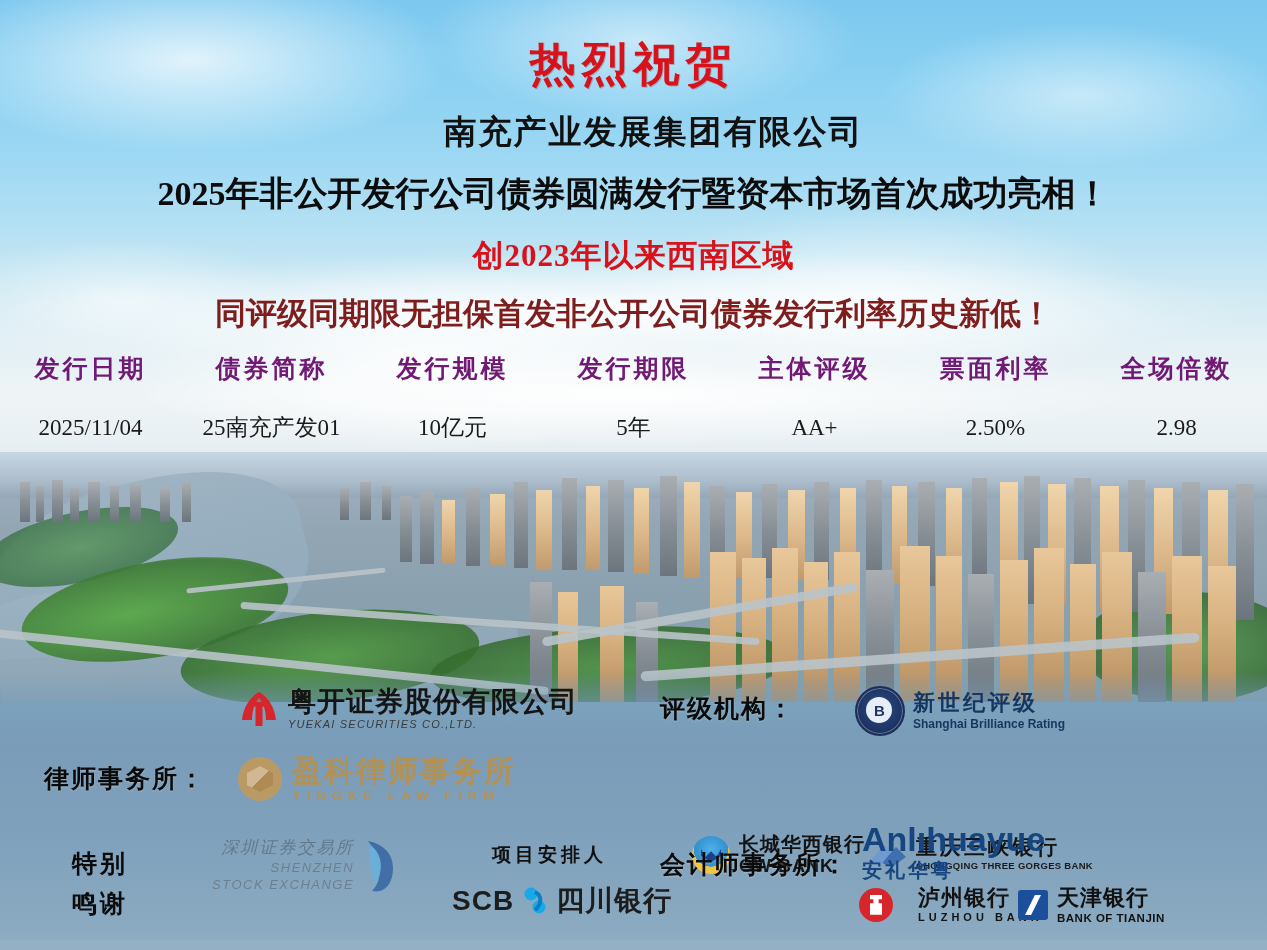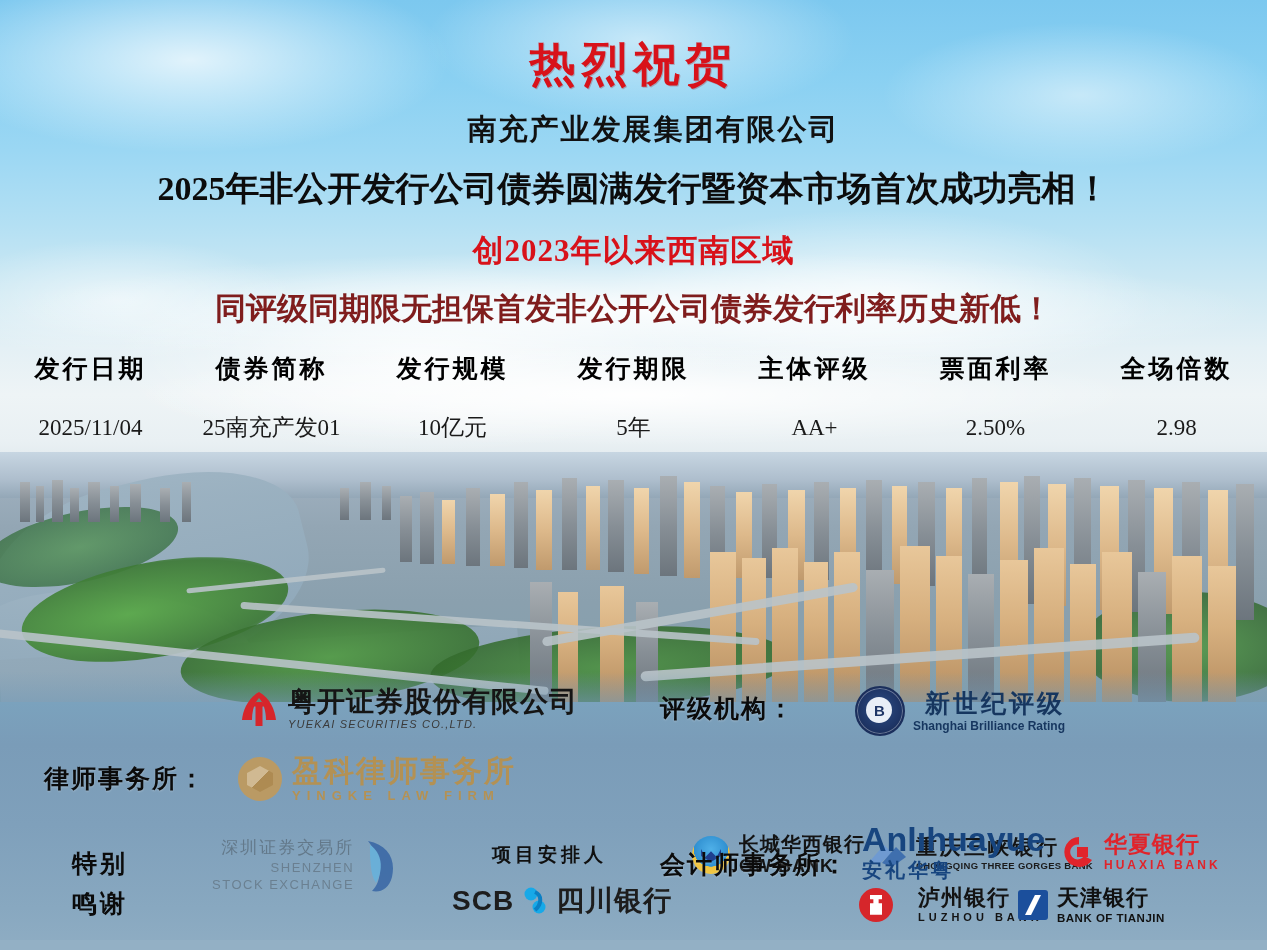--- a/index.html
+++ b/index.html
@@ -60,42 +60,42 @@
 
   
   .headings{position:absolute;left:0;top:0;width:1267px;text-align:center;z-index:5;}
   .h-congrats{
     margin-top:40px;font-size:46px;line-height:1.05;color:#d8121a;font-weight:bold;
     letter-spacing:6px;
     font-family:"DejaVu Serif","Liberation Serif",serif;
     text-shadow:1px 1px 0 rgba(140,0,0,.25);
   }
   .h-company{
-    margin-top:22px;font-size:29px;color:#111;font-weight:bold;letter-spacing:2px;
+    margin-top:22px;font-size:33px;color:#111;font-weight:bold;letter-spacing:2px;
     font-family:"Liberation Serif","DejaVu Serif",serif;
     margin-left:40px;
   }
   .h-line2{
     margin-top:16px;font-size:34px;color:#0c0c0c;font-weight:bold;letter-spacing:0px;
     font-family:"Liberation Serif","DejaVu Serif",serif;
   }
   .h-line3{
     margin-top:18px;font-size:31px;color:#d8121a;font-weight:bold;letter-spacing:1px;
     font-family:"Liberation Serif","DejaVu Serif",serif;
   }
   .h-line4{
     margin-top:16px;font-size:31px;color:#7f1d1d;font-weight:bold;letter-spacing:0px;
     font-family:"Liberation Serif","DejaVu Serif",serif;
   }
 
   
   .tbl{position:absolute;left:0;top:348px;width:1267px;z-index:6;}
   .tbl table{width:1267px;border-collapse:collapse;table-layout:fixed;}
   .tbl th{
-    font-size:25px;color:#000000;font-weight:bold;letter-spacing:3px;
+    font-size:25px;color:#701a75;font-weight:bold;letter-spacing:3px;
     padding:4px 0 26px 0;text-align:center;
     font-family:"Liberation Serif","DejaVu Serif",serif;
   }
   .tbl td{
     font-size:23px;color:#1a1a1a;text-align:center;font-weight:normal;
     font-family:"Liberation Serif","DejaVu Serif",serif;
   }
 
   
   .partners{position:absolute;left:0;top:690px;width:1267px;z-index:7;}
@@ -112,21 +112,21 @@
   .yk-cn{font-size:28px;font-weight:bold;color:#151515;letter-spacing:1px;font-family:"Liberation Sans","DejaVu Sans",sans-serif;}
   .yk-en{font-size:11px;color:#3a3a3a;letter-spacing:1.2px;margin-top:3px;font-family:"Liberation Sans","DejaVu Sans",sans-serif;font-style:italic;}
 
   .rate-label{position:absolute;left:660px;top:2px;}
   .sb-logo{position:absolute;left:855px;top:-4px;display:flex;align-items:center;}
   .sb-seal{width:46px;height:46px;border-radius:50%;background:radial-gradient(circle at 50% 45%, #2f4f86 0%, #1e3566 60%, #16264b 100%);
            border:2px solid #1b2f5c;position:relative;margin-right:8px;box-shadow:0 0 0 1px rgba(255,255,255,.35) inset;}
   .sb-seal .inner{position:absolute;left:9px;top:9px;width:26px;height:26px;border-radius:50%;background:#e8eef7;
            color:#1e3566;font:bold 15px "Liberation Sans",sans-serif;display:flex;align-items:center;justify-content:center;letter-spacing:-1px;}
   .sb-text{line-height:1;}
-  .sb-cn{font-size:25px;font-weight:bold;color:#16365f;letter-spacing:3px;font-family:"Liberation Serif","DejaVu Serif",serif;text-align:right;}
+  .sb-cn{font-size:22px;font-weight:bold;color:#16365f;letter-spacing:3px;font-family:"Liberation Serif","DejaVu Serif",serif;}
   .sb-en{font-size:12px;font-weight:bold;color:#16365f;margin-top:4px;font-family:"Liberation Sans","DejaVu Sans",sans-serif;}
 
   .row-law{position:absolute;left:0;top:70px;width:1267px;height:60px;}
   .law-label{position:absolute;left:44px;top:2px;}
   .yingke{position:absolute;left:238px;top:-4px;display:flex;align-items:center;opacity:.82;}
   .yk-cube{width:44px;height:44px;border-radius:50%;background:#c89a52;position:relative;margin-right:10px;}
   .yk-cube:before{content:"";position:absolute;left:9px;top:9px;width:26px;height:26px;
      background:linear-gradient(135deg,#e3c08a 50%, #b9873c 50%);clip-path:polygon(50% 0,100% 27%,100% 73%,50% 100%,0 73%,0 27%);}
   .yingke-t{line-height:1;}
   .yingke-cn{font-size:30px;font-weight:bold;color:#c08f3e;letter-spacing:2px;font-family:"Liberation Sans","DejaVu Sans",sans-serif;}
@@ -135,21 +135,21 @@
   .acct-label{position:absolute;left:660px;top:88px;}
   .anli{position:absolute;left:862px;top:62px;line-height:1;}
   .anli-en{font-size:34px;font-weight:bold;color:#17457f;letter-spacing:0px;font-family:"Liberation Sans","DejaVu Sans",sans-serif;}
   .anli-cn{font-size:20px;font-weight:bold;color:#17457f;letter-spacing:3px;margin-top:4px;font-family:"Liberation Sans","DejaVu Sans",sans-serif;}
 
   
   .thanks{position:absolute;left:0;top:828px;width:1267px;height:122px;z-index:7;}
   .thanks-label{position:absolute;left:72px;top:16px;font-size:25px;font-weight:bold;color:#0b0b0b;
      line-height:40px;letter-spacing:3px;font-family:"Liberation Serif","DejaVu Serif",serif;}
   .szse{position:absolute;left:212px;top:838px;display:flex;align-items:center;opacity:.62;}
-  .szse-t{text-align:right;line-height:1.15;}
+  .szse-t{text-align:right;line-height:1.15;font-style:italic;}
   .szse-cn{font-size:17px;color:#51606c;letter-spacing:2px;font-family:"Liberation Sans","DejaVu Sans",sans-serif;}
   .szse-en{font-size:13px;color:#5b6a76;letter-spacing:1.5px;margin-top:3px;font-family:"Liberation Sans","DejaVu Sans",sans-serif;}
   .szse-mark{width:34px;height:54px;margin-left:8px;position:relative;}
 
   .arranger{position:absolute;left:492px;top:842px;font-size:19px;font-weight:bold;color:#101010;
       letter-spacing:4px;font-family:"Liberation Serif","DejaVu Serif",serif;}
   .scb{position:absolute;left:452px;top:882px;display:flex;align-items:center;}
   .scb-en{font-size:28px;font-weight:bold;color:#1d1d1d;letter-spacing:1px;font-family:"Liberation Sans","DejaVu Sans",sans-serif;}
   .scb-mark{width:26px;height:30px;margin:0 8px;position:relative;}
   .scb-cn{font-size:28px;font-weight:bold;color:#1d1d1d;letter-spacing:1px;font-family:"Liberation Sans","DejaVu Sans",sans-serif;}
@@ -425,32 +425,20 @@
         <path d="M2 20 L16 4 L24 12 L10 24 Z" fill="#6f9ad1"></path>
         <path d="M14 22 L28 6 L38 16 L24 26 Z" fill="#3f6fae"></path>
       </svg>
     </div>
     <div class="bt">
       <div class="bk-cn">重庆三峡银行</div>
       <div class="bk-en">CHONGQING THREE GORGES BANK</div>
     </div>
   </div>
 
-  <div class="bank hx">
-    <div class="hx-mark">
-      <svg width="34" height="34" viewBox="0 0 34 34" aria-hidden="true">
-        <path d="M17 2 A15 15 0 1 0 30 25 L22 21 A7.5 7.5 0 1 1 17 9.5 L17 2 Z" fill="#e0242b"></path>
-        <rect x="15" y="12" width="11" height="10" fill="#e0242b"></rect>
-      </svg>
-    </div>
-    <div class="bt">
-      <div class="bk-cn">华夏银行</div>
-      <div class="bk-en">HUAXIA BANK</div>
-    </div>
-  </div>
 
   <div class="bank lz">
     <div class="lz-mark"></div>
     <div class="bt">
       <div class="bk-cn">泸州银行</div>
       <div class="bk-en">LUZHOU BANK</div>
     </div>
   </div>
 
   <div class="bank tj">

